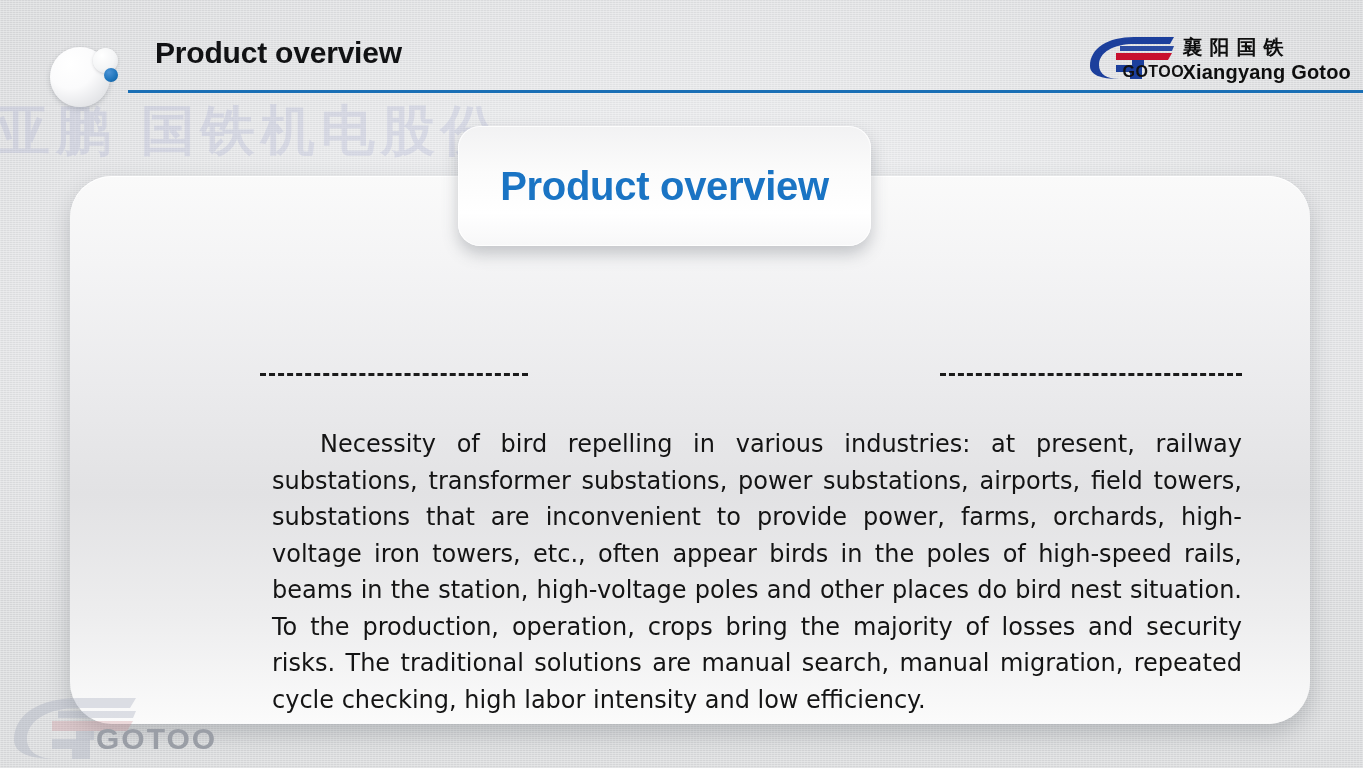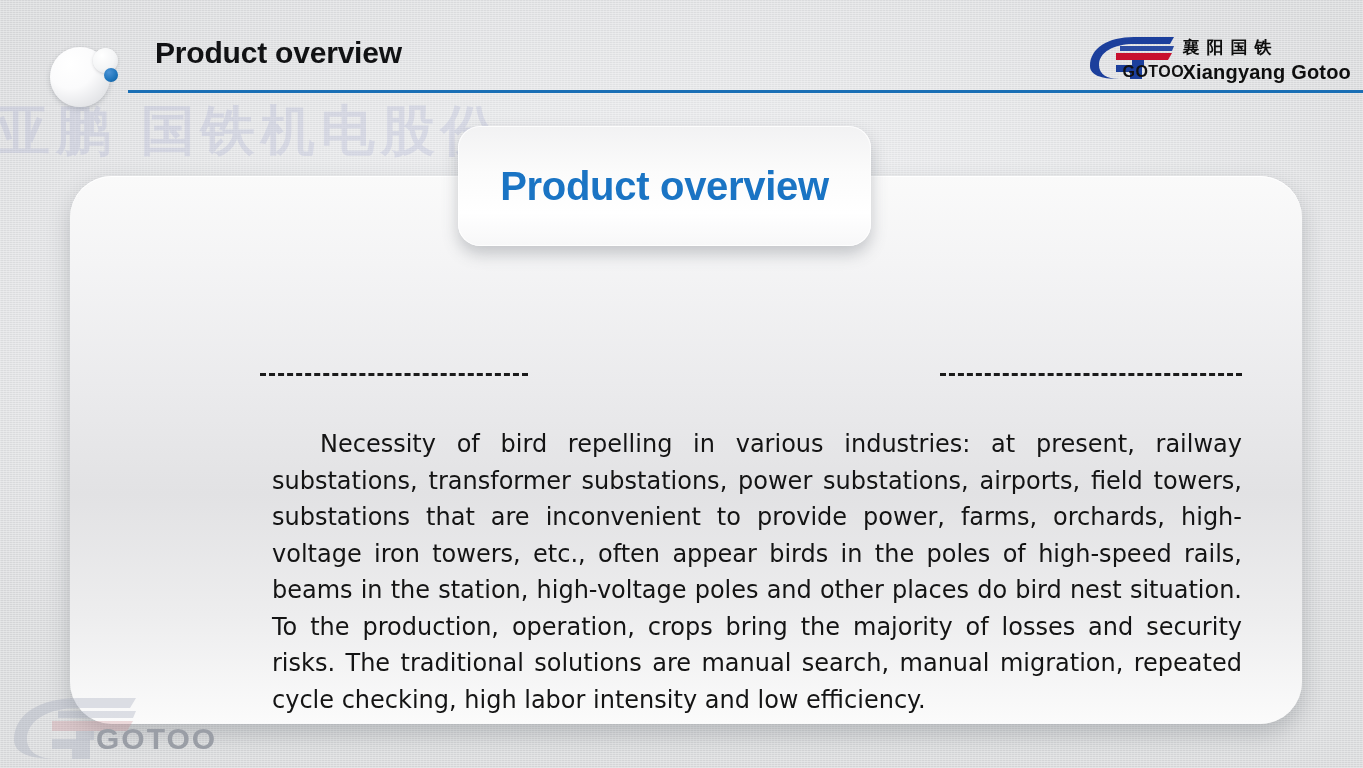--- a/index.html
+++ b/index.html
@@ -100,21 +100,21 @@
   #brand-gotoo {
     position: absolute;
     left: 36px; bottom: 1px;
     font-size: 16px;
     font-weight: bold;
     color: #111;
     letter-spacing: .5px;
   }
   #brand-text { display: block; }
   #brand-cn {
-    font-size: 17px;
+    font-size: 20px;
     font-weight: bold;
     color: #0e0e0e;
     letter-spacing: 7px;
     line-height: 30px;
     font-family: "DejaVu Sans", sans-serif;
   }
   #brand-en {
     font-size: 20px;
     font-weight: bold;
     color: #0e0e0e;
@@ -161,20 +161,21 @@
     left: 70px; top: 176px;
     width: 1232px; height: 548px;
     border-radius: 42px;
     background: linear-gradient(180deg,
         #fafafa 0%, #f4f4f5 16%, #eaeaec 40%,
         #e2e2e4 58%, #ededee 80%, #fbfbfb 100%);
     box-shadow:
       0 10px 22px rgba(80,85,95,.28),
       0 1px 0 rgba(255,255,255,.9) inset;
     overflow: hidden;
+    padding-left: 8px;
   }
 
   .dash-line {
     position: absolute;
     top: 197px;
     height: 0;
     border-top: 3px dashed #1b1b1b;
   }
   #dash-left  { left: 190px;  width: 268px; }
   #dash-right { left: 870px;  width: 302px; }

